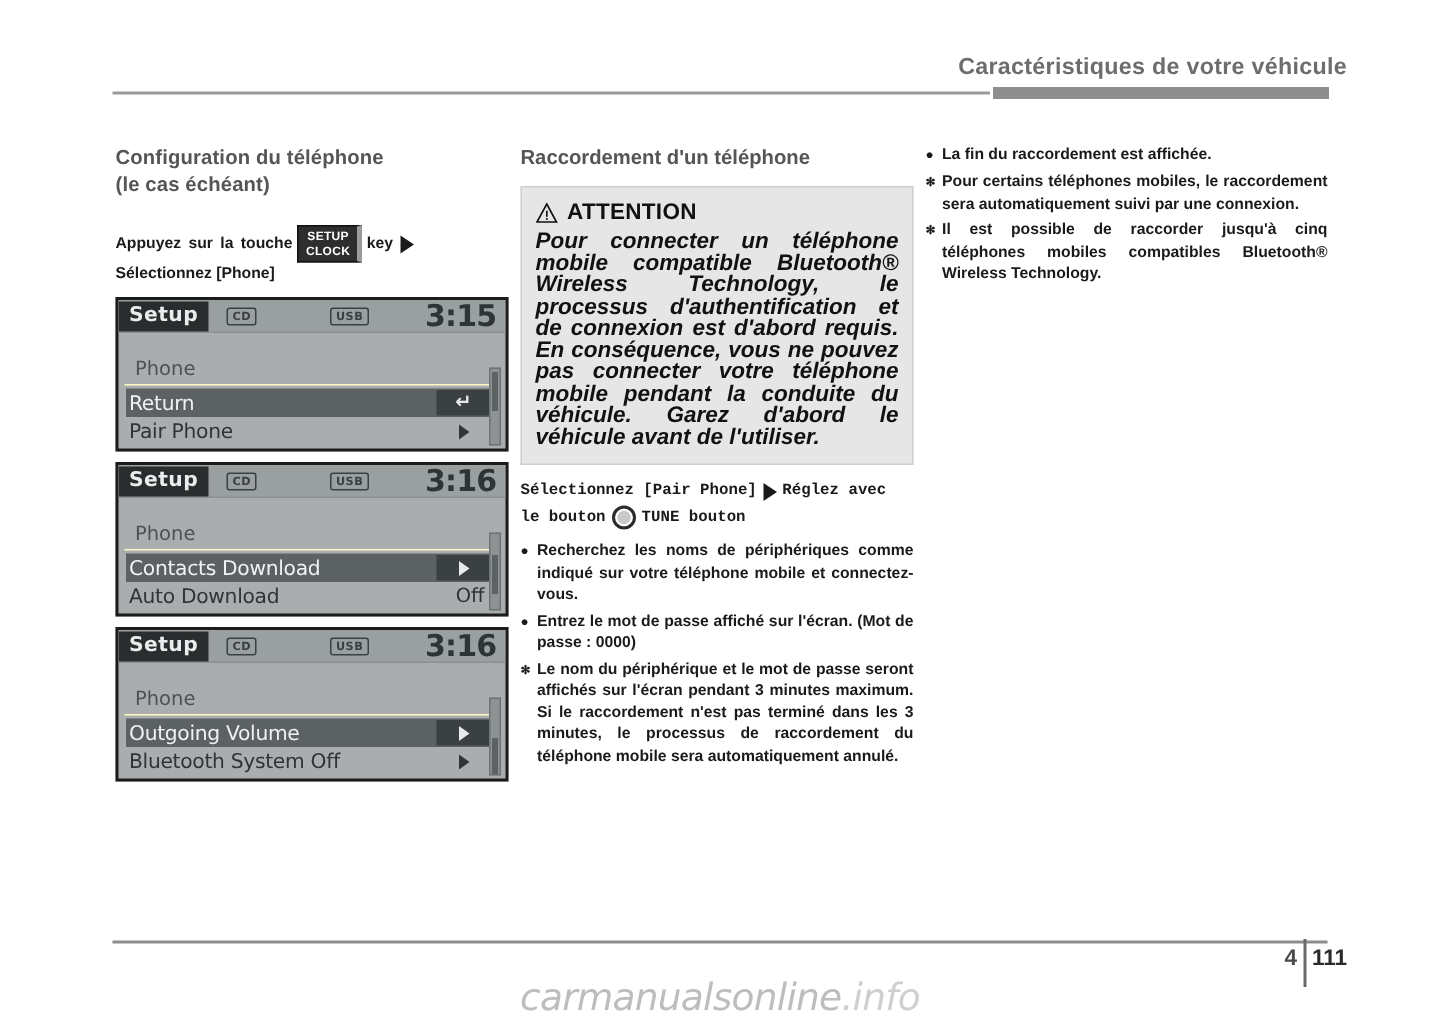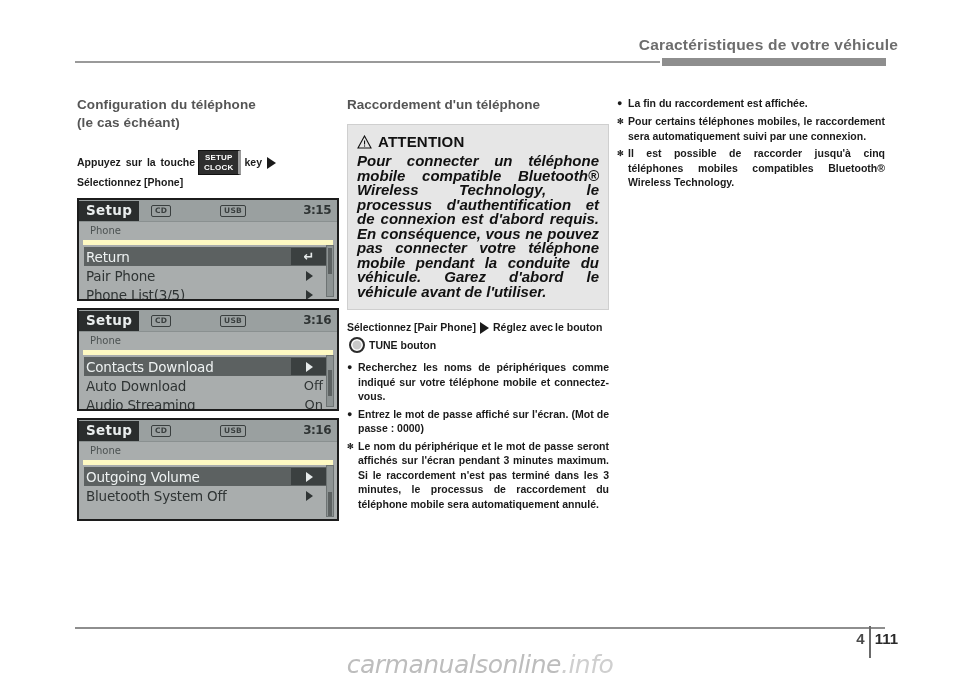--- a/index.html
+++ b/index.html
@@ -172,33 +172,33 @@
     padding: 0px 3px 1px 3px;
     line-height: 9px;
     letter-spacing: 0.3px;
   }
   .src-cd  { position: absolute; left: 72px; }
   .src-usb { position: absolute; left: 141px; }
   .lcd-clock {
     position: absolute;
     right: 6px;
     top: 0px;
-    font-size: 12px;
+    font-size: 20px;
     font-weight: bold;
     color: #2f3434;
     letter-spacing: -0.5px;
     line-height: 20px;
   }
   .lcd-subtitle {
-    font-size: 10px;
+    font-size: 13px;
     color: #4c5252;
     padding: 1px 0 1px 7px;
     line-height: 16px;
-    border-bottom: 5px solid #fef9c3;
-    margin: 0 4px 0 4px;
+    border-bottom: 1px solid #fef9c3;
+    margin: 16px 4px 0 4px;
   }
   .lcd-rows {
     padding: 2px 0 0 0;
     position: relative;
   }
   .lcd-row {
     display: flex;
     align-items: center;
     height: 19px;
     margin: 0 10px 0 5px;
@@ -499,21 +499,21 @@
           <polygon points="7.5,1 14,13 1,13" fill="none" stroke="#111" stroke-width="1.1"></polygon>
           <rect x="7" y="5.5" width="1.1" height="4" fill="#111"></rect>
           <rect x="7" y="10.4" width="1.1" height="1.2" fill="#111"></rect>
         </svg>
       </span>
       <span class="warn-label">ATTENTION</span>
     </div>
     <div class="warn-text">Pour connecter un téléphone mobile compatible Bluetooth® Wireless Technology, le processus d'authentification et de connexion est d'abord requis. En conséquence, vous ne pouvez pas connecter votre téléphone mobile pendant la conduite du véhicule. Garez d'abord le véhicule avant de l'utiliser.</div>
   </div>
 
-  <div class="instr" style="margin-top:10px;">
+  <div class="instr" style="margin-top:10px;font-family:Liberation Mono, monospace;">
     <div style="display:flex;align-items:center;flex-wrap:wrap;gap:2px;">
       <span>Sélectionnez [Pair Phone]</span>
       <span class="arrow-right"></span>
       <span>Réglez avec</span>
       <span>le bouton</span>
       <span class="tune-knob"></span>
       <span>TUNE bouton</span>
     </div>
   </div>
 

